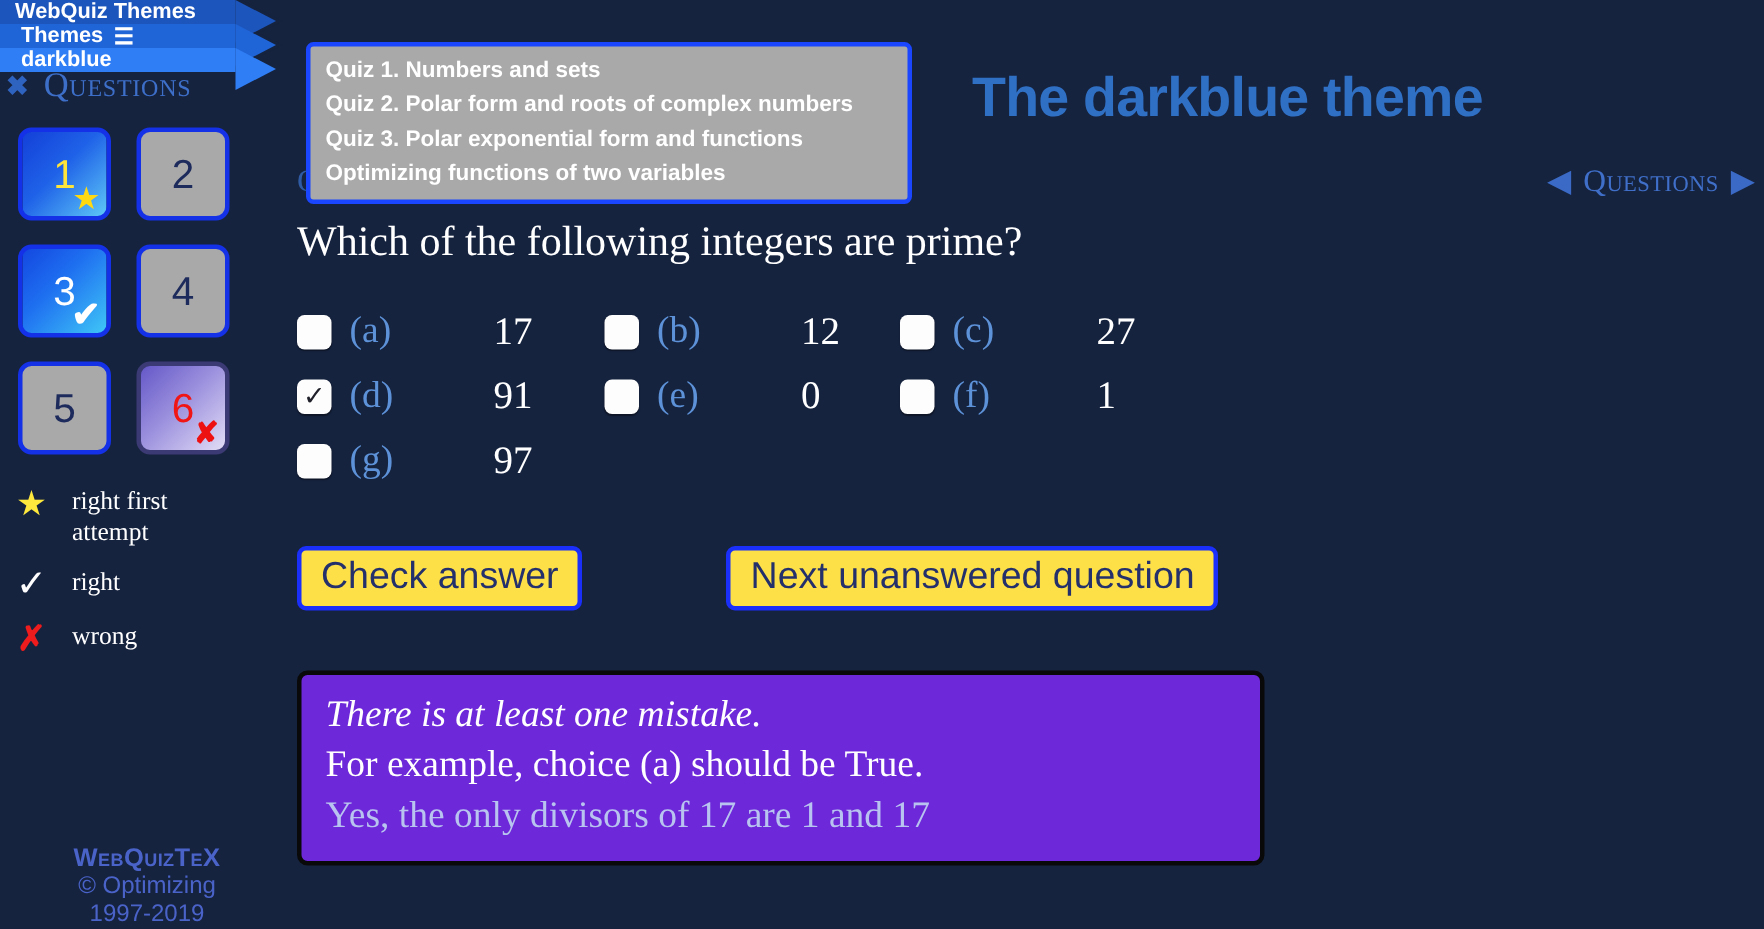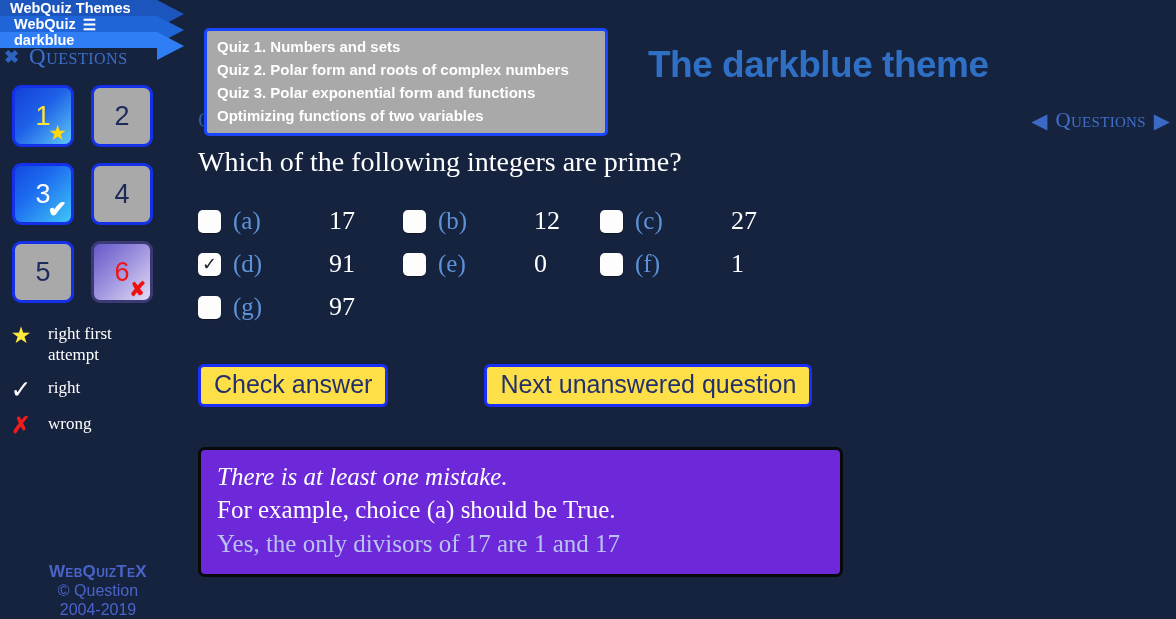--- a/index.html
+++ b/index.html
@@ -345,21 +345,21 @@
 
   <div class="page-title">The darkblue theme</div>
 
   <div class="breadcrumb">
     <div class="crumb c1">
       <span>WebQuiz Themes</span>
       <span class="notch"></span>
       <span class="tip"></span>
     </div>
     <div class="crumb c2">
-      <span>WebQuiz</span>
+      <span>Themes</span>
       <span class="hamburger">☰</span>
       <span class="notch"></span>
       <span class="tip"></span>
     </div>
     <div class="crumb c3">
       <span>darkblue</span>
       <span class="tip"></span>
     </div>
   </div>
 
@@ -417,22 +417,22 @@
       </div>
       <div class="legend-row">
         <span class="legend-icon cross-i">✗</span>
         <span class="legend-text">wrong</span>
       </div>
     </div>
   </div>
 
   <div class="footer">
     <div class="brand">WebQuizTeX</div>
-    <div class="copy">© Question</div>
-    <div class="copy">2004-2019</div>
+    <div class="copy">© Optimizing</div>
+    <div class="copy">1997-2019</div>
   </div>
 
   <div class="main">
     <div class="question-label">Question 6</div>
     <div class="question-text">Which of the following integers are prime?</div>
 
     <div class="choices">
       <div class="choice">
         <span class="cb"></span>
         <span class="tag">(a)</span>

